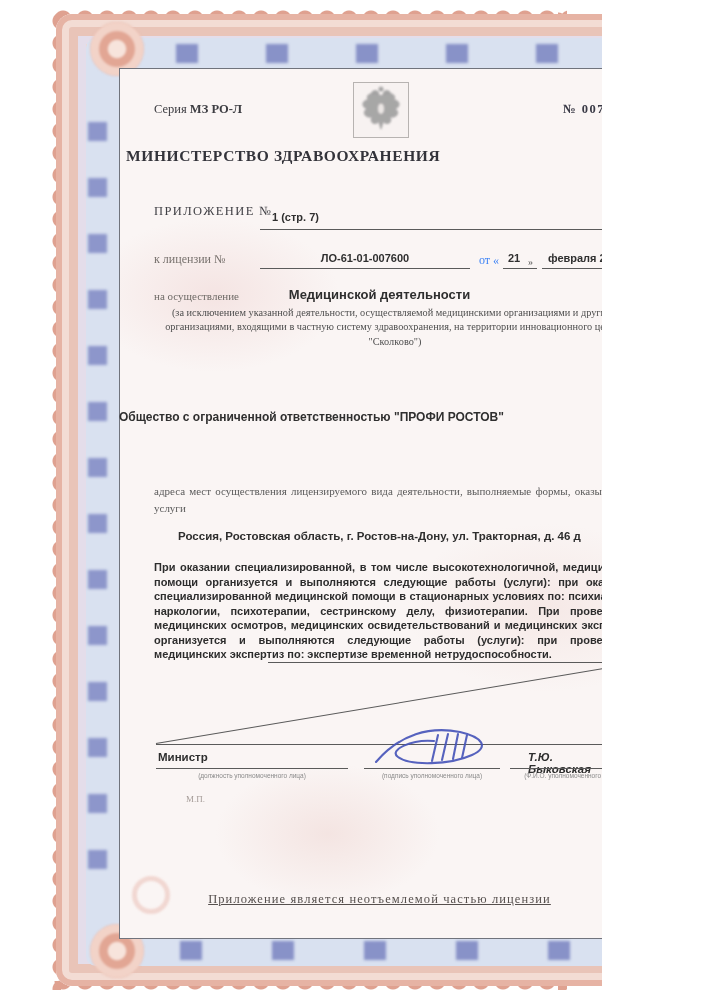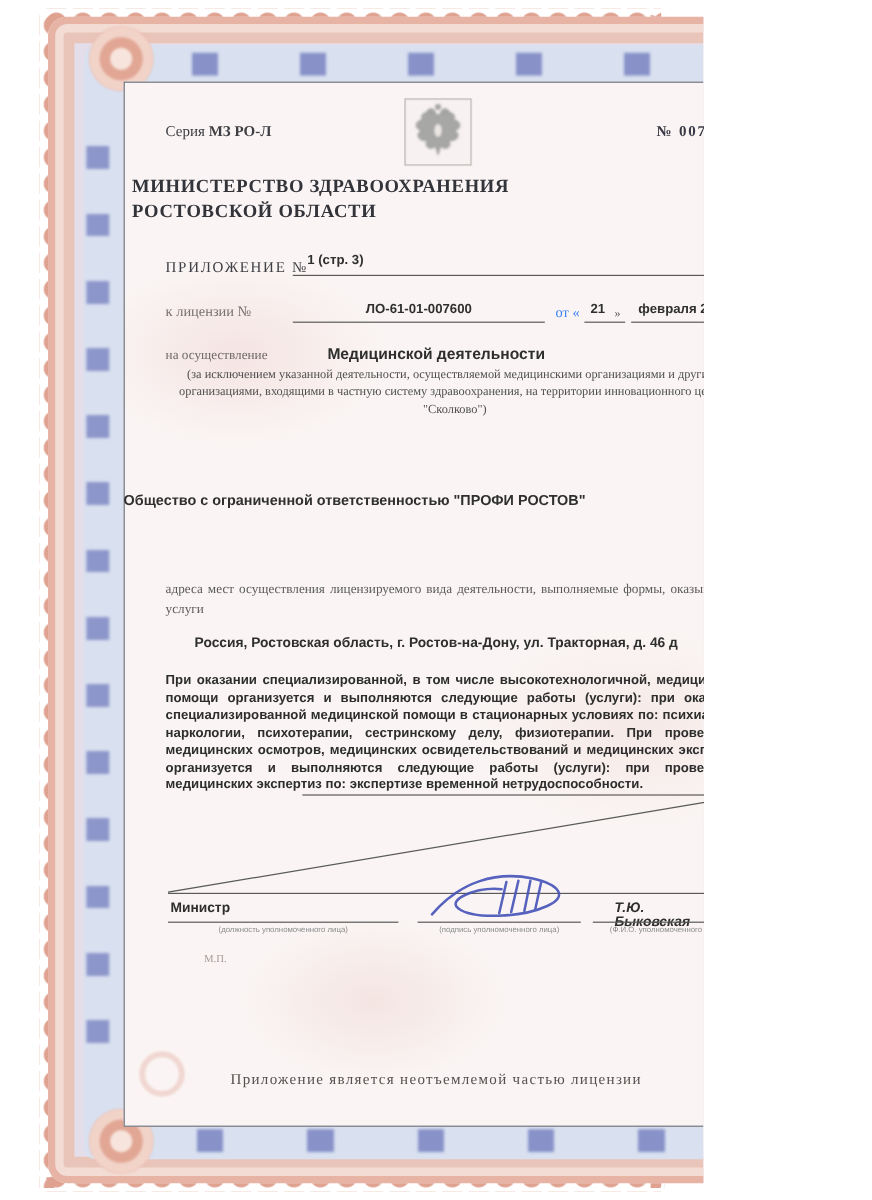--- a/index.html
+++ b/index.html
@@ -1,18 +1,18 @@
 <!DOCTYPE html>
 <html><head>
 <meta charset="utf-8">
 <style>
   html,body { margin:0; padding:0; background:#ffffff; }
   .page {
     position:relative; width:586px; height:1000px; background:#ffffff;
-    font-family:"Liberation Serif", serif; overflow:hidden;
+    font-family:"Liberation Serif", serif; overflow:hidden;margin-left:16px;
   }
   
   .frame {
     position:absolute; left:40px; top:14px; width:648px; height:972px;
     border-radius:16px; background:#f0d8d0;
     box-shadow: inset 0 0 0 6px #e6b3a4, inset 0 0 0 13px #f3dcd4,
                 inset 0 0 0 22px #e9c4b8, inset 0 0 0 30px #e4ddea;
     z-index:1;
   }
   .band-blue {
@@ -68,21 +68,21 @@
   .bold { font-weight:bold; }
   .doc-number { letter-spacing:1.5px; color:#3a3a46; font-weight:bold; }
 
   .eagle-box { left:337px; top:82px; width:54px; height:54px; border:1px solid #b7b3b1;
     background:#f7f2f1; display:flex; align-items:center; justify-content:center; }
   .eagle-box svg { filter:blur(0.8px); opacity:.85; }
 
   .title { left:110px; top:146px; width:507px; text-align:left; font-weight:bold;
     font-size:15.5px; line-height:1.35; letter-spacing:.6px; color:#33333a; }
 
-  .annex-label { left:138px; top:216px; font-size:12.5px; letter-spacing:1.4px; color:#3f3f44;text-align:right; }
+  .annex-label { left:138px; top:204px; font-size:12.5px; letter-spacing:1.4px; color:#3f3f44;text-align:right; }
   .annex-value { left:256px; top:211px; font-size:11px; font-weight:bold; color:#2f2f2f; }
 
   .lic-label { left:138px; top:252px; font-size:12px; color:#77716d; }
   .lic-value { left:246px; top:252px; width:206px; text-align:center; font-size:11px; font-weight:bold; color:#2f2f2f; }
   .from-label { left:463px; top:253px; font-size:12px; color:#3b82f6; }
   .date-day { left:492px; top:252px; font-size:11px; font-weight:bold; color:#2f2f2f; }
   .quote-close { left:512px; top:256px; font-size:10px; color:#5c5c5c; }
   .month-year { left:528px; top:252px; width:84px; text-align:center; font-size:11px; font-weight:bold; color:#2f2f2f; }
   .year-suffix { left:616px; top:253px; font-size:12px; color:#5c5c5c; }
 
@@ -116,21 +116,21 @@
   .sig-line-m { top:768px; left:348px; width:136px; }
   .sig-line-r { top:768px; left:494px; width:124px; }
   .sig-cap { position:absolute; top:772px; font-size:6.5px; color:#8b8b8b; text-align:center;
     font-family:"Liberation Sans", sans-serif; }
   .cap-l { left:140px; width:192px; } .cap-m { left:348px; width:136px; } .cap-r { left:494px; width:124px; }
   .sig-svg { left:352px; top:724px; width:134px; height:46px; }
   .sig-svg svg { filter:blur(0.5px); opacity:.9; }
   .stamp-mark { left:170px; top:794px; font-size:9px; color:#a59c98; }
 
   .footer-note { left:103px; top:892px; width:521px; text-align:center; font-size:12.5px;
-    letter-spacing:1.1px; color:#56504e; }
+    letter-spacing:1.1px; color:#56504e;text-decoration:underline; }
 </style>
 </head>
 <body>
 
 <div class="page">
 
   <div class="scallop scallop-t"></div>
   <div class="scallop scallop-b"></div>
   <div class="scallop scallop-l"></div>
   <div class="scallop scallop-r"></div>
@@ -167,25 +167,24 @@
             <circle cx="38" cy="14" r="5"></circle>
             <path d="M30 16 C 18 10, 8 14, 12 22 C 4 22, 2 32, 11 34 C 3 38, 8 48, 18 45 C 13 52, 21 58, 27 52 L30 62 L33 52 C 39 58, 47 52, 42 45 C 52 48, 57 38, 49 34 C 58 32, 56 22, 48 22 C 52 14, 42 10, 30 16 Z"></path>
             <ellipse cx="30" cy="34" rx="5" ry="8" fill="#e9e4e2" stroke="#8c8c8c"></ellipse>
           </g>
         </svg>
       </span>
     </div>
 
     <div class="abs title">
       <div>МИНИСТЕРСТВО ЗДРАВООХРАНЕНИЯ</div>
-      <div>РОСТОВСКОЙ ОБЛАСТИ</div>
     </div>
 
     <div class="abs annex-label">ПРИЛОЖЕНИЕ №</div>
-    <div class="abs annex-value sans">1 (стр. 3)</div>
+    <div class="abs annex-value sans">1 (стр. 7)</div>
     <div class="rule" style="top:229px; left:244px; width:374px;"></div>
 
     <div class="abs lic-label">к лицензии №</div>
     <div class="abs lic-value sans">ЛО-61-01-007600</div>
     <div class="rule" style="top:268px; left:244px; width:210px;"></div>
     <div class="abs from-label">от «</div>
     <div class="abs date-day sans">21</div>
     <div class="rule" style="top:268px; left:487px; width:34px;"></div>
     <div class="abs quote-close">»</div>
     <div class="abs month-year sans">февраля 2020</div>

